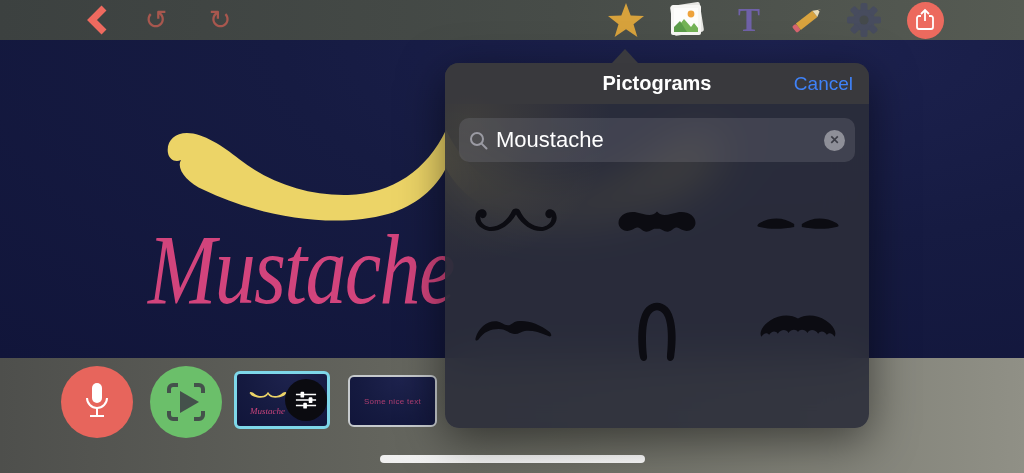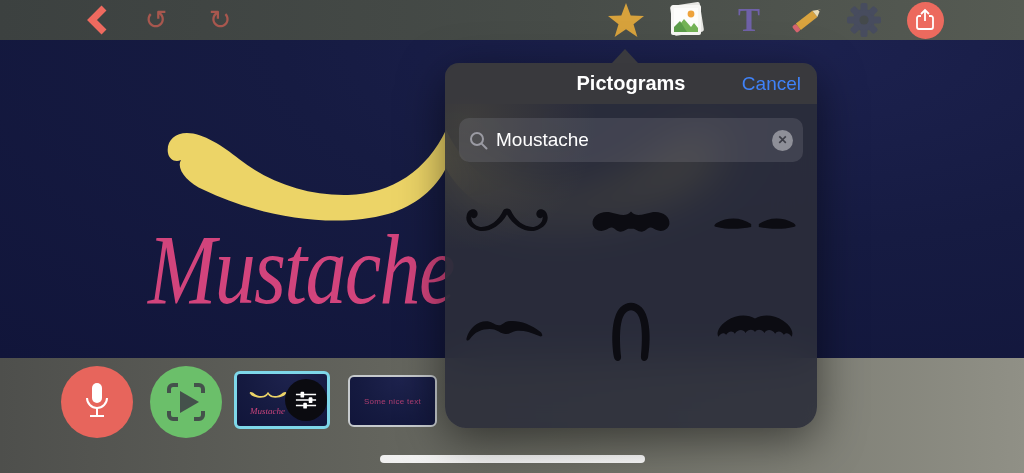--- a/index.html
+++ b/index.html
@@ -23,35 +23,35 @@
 
   
   .canvas { position:absolute; left:0; top:40px; width:1024px; height:318px;
             background:radial-gradient(ellipse at 75% 0%, #1d2250 0%, #161b42 45%, #11153a 100%); z-index:1; }
   .big-mustache { position:absolute; left:96px; top:38px; }
   .slide-title { position:absolute; left:148px; top:172px; width:760px;
                  font-family:"Liberation Serif", serif; font-style:italic; font-size:100px;
                  color:#d2447c; transform:scaleX(.82); transform-origin:left top; letter-spacing:-2px; white-space:nowrap; }
 
   
-  .popover { position:absolute; left:445px; top:63px; width:372px; height:365px; border-radius:21px;
+  .popover { position:absolute; left:445px; top:63px; width:424px; height:365px; border-radius:14px;
              background:rgba(43,45,58,0.90); box-shadow:0 12px 45px rgba(0,0,0,.5);
              -webkit-backdrop-filter:blur(22px); backdrop-filter:blur(22px); z-index:10; }
   .popover-tint { position:absolute; inset:0; border-radius:14px;
                   background:radial-gradient(circle at 6% 16%, rgba(190,170,70,.14), transparent 28%); pointer-events:none; }
   .popover-arrow { position:absolute; left:167px; top:-14px; width:0; height:0;
                    border-left:13px solid transparent; border-right:13px solid transparent; border-bottom:14px solid #3a3a3e; }
   .popover-header { position:absolute; left:0; top:0; width:100%; height:41px; background:rgba(58,58,62,.97);
                     border-radius:14px 14px 0 0; display:flex; align-items:center; justify-content:center; }
   .popover-title { color:#fff; font-size:20px; font-weight:bold; }
   .cancel-btn { position:absolute; right:16px; top:0; height:41px; display:flex; align-items:center;
                 color:#3f82f8; font-size:19px; cursor:pointer; background:none; border:none;text-align:right; }
   .searchbar { position:absolute; left:14px; right:14px; top:55px; height:44px; border-radius:10px;
                background:rgba(118,118,128,.30); display:flex; align-items:center; padding:0 10px; }
-  .search-input { flex:1; background:transparent; border:none; outline:none; color:#fff; font-size:19px; margin-left:8px; font-family:"Liberation Sans",sans-serif; }
+  .search-input { flex:1; background:transparent; border:none; outline:none; color:#fff; font-size:22px; margin-left:8px; font-family:"Liberation Sans",sans-serif; }
   .clear-btn { width:21px; height:21px; border-radius:50%; background:#8e8f98; color:#3c3d46; font-size:12px; font-weight:bold;
                display:flex; align-items:center; justify-content:center; cursor:pointer; border:none; }
   .picto-row { position:absolute; left:0; width:100%; display:flex; }
   .row-1 { top:122px; height:78px; }
   .row-2 { top:228px; height:78px; }
   .picto-cell { flex:1; display:flex; align-items:center; justify-content:center; cursor:pointer; }
 
   
   .bottombar { position:absolute; left:0; top:358px; width:1024px; height:115px;
                background:linear-gradient(90deg,#4e4f4c 0%,#6d6e65 55%,#909086 100%); z-index:2; }

